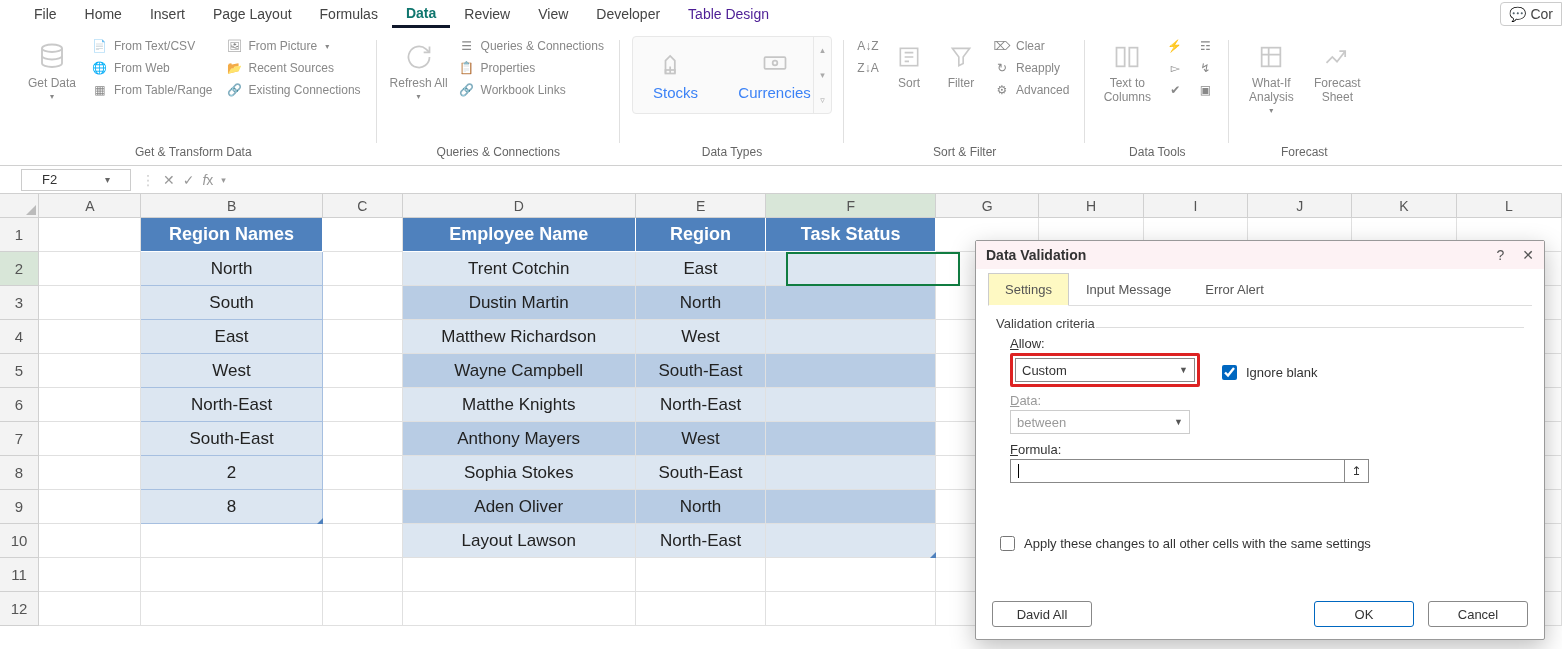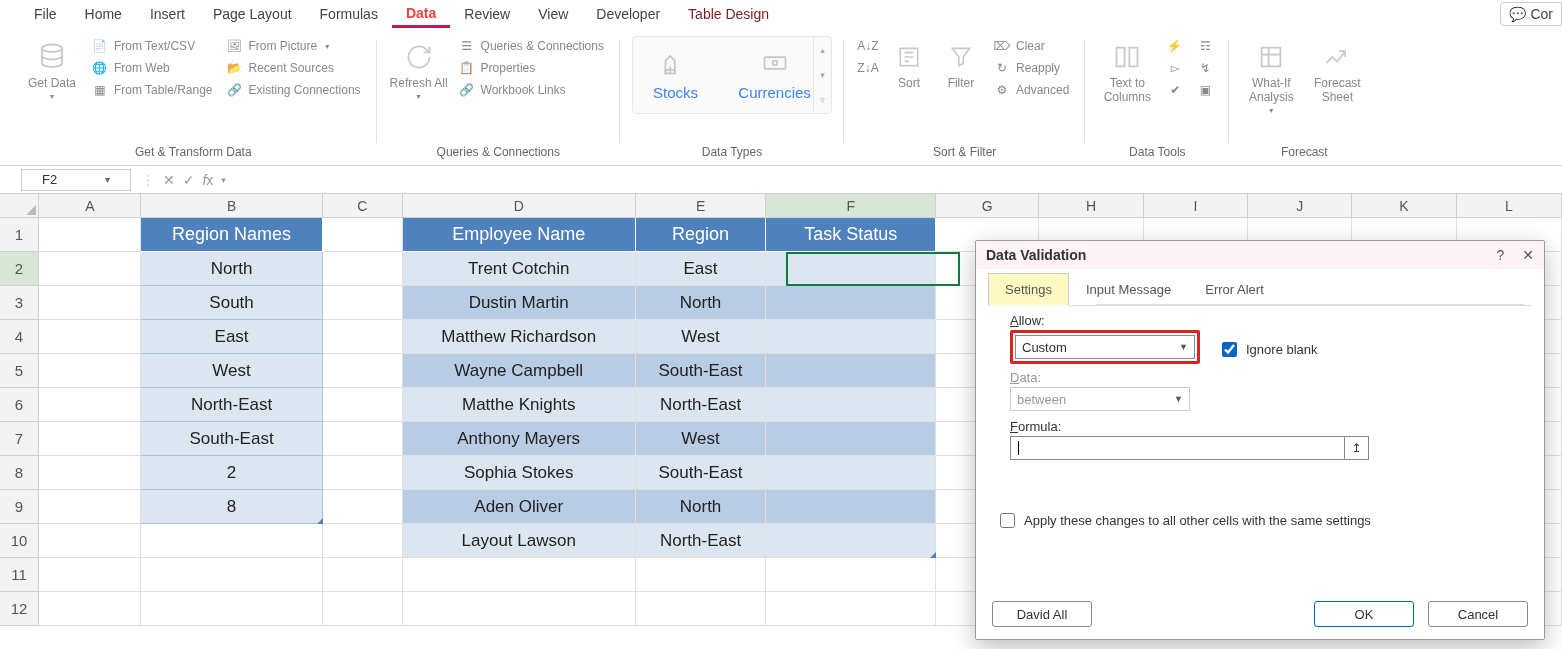--- a/index.html
+++ b/index.html
@@ -1,22 +1,22 @@
 <!DOCTYPE html>
 <html><head>
 <meta charset="utf-8">
 <style>
   * { box-sizing: border-box; font-family: "Segoe UI", Arial, sans-serif; }
   body { margin: 0; width: 1562px; height: 649px; background: #fff; overflow: hidden; position: relative; font-size: 13px; color: #333; }
 
   
   .menubar { display: flex; align-items: center; height: 28px; padding-left: 20px; background: #fff; }
   .menubar-item { padding: 4px 14px; font-size: 14px; color: #444; cursor: pointer; }
-  .menubar-item.active { color: #ef4444; border-bottom: 3px solid #be185d; font-weight: 600; }
-  .menubar-item.contextual { color: #7f1d1d; }
+  .menubar-item.active { color: #0f766e; border-bottom: 3px solid #0f172a; font-weight: 600; }
+  .menubar-item.contextual { color: #4c1d95; }
   .menubar-spacer { flex: 1; }
   .comments-btn { border: 1px solid #ccc; border-radius: 4px 0 0 4px; padding: 3px 8px; font-size: 14px; color: #444; display:flex; align-items:center; gap:4px;}
 
   
   .ribbon { display: flex; align-items: stretch; height: 138px; border-bottom: 1px solid #d0d0d0; background: #fff; padding: 4px 10px 0 10px; }
   .ribbon-group { display: flex; flex-direction: column; justify-content: space-between; padding: 4px 12px 2px 12px; position: relative; }
   .ribbon-group:not(:last-child)::after { content:""; position:absolute; right:0; top:8px; bottom:22px; width:1px; background:#e0e0e0; }
   .ribbon-group-label { text-align: center; font-size: 12px; color: #666; padding: 2px 0 4px 0; }
   .ribbon-body { display: flex; align-items: flex-start; gap: 6px; flex: 1; }
   .ribbon-bigbtn { display: flex; flex-direction: column; align-items: center; justify-content: center; width: 60px; color: #888; font-size: 12px; text-align: center; gap: 2px; padding-top:4px;}
@@ -41,21 +41,21 @@
   .grid-wrap { position: relative; }
   .col-headers { display:flex; height:24px; background:#f3f3f3; border-bottom:1px solid #d0d0d0;}
   .rowhdr-corner { width:40px; border-right:1px solid #d0d0d0; background:#f3f3f3; display:flex; align-items:end; justify-content:end; padding:2px;}
   .colhdr { border-right:1px solid #d0d0d0; text-align:center; font-size:14px; color:#555; display:flex; align-items:center; justify-content:center; }
   .colhdr.sel { background:#d8e6d8; }
   .grid-rows { }
   .grow { display:flex; height:34px; }
   .rowhdr { width:40px; border-right:1px solid #d0d0d0; border-bottom:1px solid #d0d0d0; background:#f3f3f3; display:flex; align-items:center; justify-content:center; font-size:15px; color:#555;}
   .rowhdr.sel { background:#d8e6d8; }
   .cell { border-right:1px solid #e0e0e0; border-bottom:1px solid #e0e0e0; display:flex; align-items:center; justify-content:center; font-size:17px; color:#222; position:relative; background:#fff;}
-  .th-cell { background:#4f81bd; color:#fff; font-weight:400; font-size:18px; border-right:1px solid #fff; border-bottom:1px solid #fff;}
+  .th-cell { background:#4f81bd; color:#fff; font-weight:700; font-size:18px; border-right:1px solid #fff; border-bottom:1px solid #fff;}
   .tb-a { background:#dce6f1; }
   .tb-b { background:#b8cce4; }
   .tb-border-r { border-right:1px solid #a6bfe0 !important;}
   .tb-border-b { border-bottom:1px solid #a6bfe0 !important;}
   .sel-outline { position:absolute; border:2px solid #107c41; pointer-events:none; }
 
   
   .cA{width:105px;} .cB{width:186px;} .cC{width:82px;} .cD{width:239px;} .cE{width:134px;} .cF{width:174px;}
   .cG{width:106px;} .cH{width:107px;} .cI{width:107px;} .cJ{width:107px;} .cK{width:107px;} .cL{width:108px;}
 
@@ -554,20 +554,21 @@
       <span>?</span>
       <span>✕</span>
     </div>
   </div>
   <div class="dlg-tabs">
     <div class="dlg-tab active">Settings</div>
     <div class="dlg-tab">Input Message</div>
     <div class="dlg-tab">Error Alert</div>
   </div>
   <div class="dlg-body">
+    <div class="dlg-section-label">Validation criteria</div>
     <div class="fieldset-line"></div>
     <div style="padding-left:14px;">
       <div class="dlg-row" style="align-items:flex-end;">
         <div>
           <div class="dlg-field-label"><span class="ul">A</span>llow:</div>
           <span class="hl-box">
             <div class="dlg-select">
               <span>Custom</span>
               <span class="chev">▼</span>
             </div>

